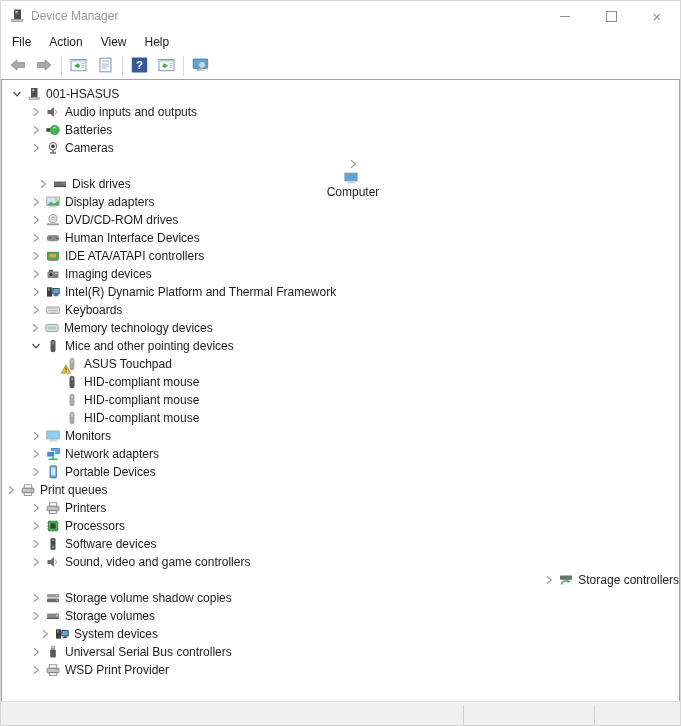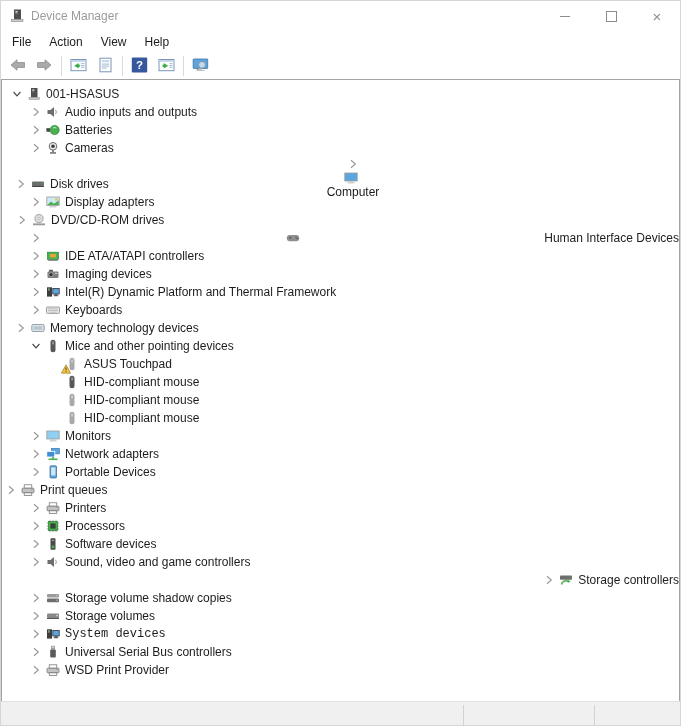--- a/index.html
+++ b/index.html
@@ -198,21 +198,21 @@
         </span>
         <span class="ticon">
           <svg width="14" height="14" viewBox="0 0 14 14">
             <rect x="0.8" y="2" width="12.4" height="8" fill="#5aa7e0" stroke="#9b9b9b" stroke-width="0.8"></rect>
             <rect x="5.5" y="10" width="3" height="1.2" fill="#c9c9c9"></rect>
             <rect x="3.5" y="11.2" width="7" height="1.2" fill="#c9c9c9"></rect>
           </svg>
         </span>
         <span class="tlabel">Computer</span>
       </div>
-      <div class="tree-row" style="padding-left: 10px;">
+      <div class="tree-row" style="padding-left: 32px;">
         <span class="chev">
           <svg width="14" height="14" viewBox="0 0 14 14">
             <path d="M5 3.2 L9.3 7 L5 10.8" stroke="#9a9a9a" stroke-width="1.2" fill="none"></path>
           </svg>
         </span>
         <span class="ticon">
           <svg width="14" height="14" viewBox="0 0 14 14">
             <rect x="1" y="4.5" width="12" height="4.5" rx="1" fill="#6d6d6d"></rect>
             <rect x="1" y="8.9" width="12" height="1.1" fill="#474747"></rect>
             <circle cx="11" cy="6.6" r="0.9" fill="#49b04f"></circle>
@@ -229,36 +229,36 @@
         <span class="ticon">
           <svg width="14" height="14" viewBox="0 0 14 14">
             <rect x="0.8" y="2" width="12.4" height="8.5" fill="#cfe8f5" stroke="#9b9b9b" stroke-width="0.8"></rect>
             <path d="M1.3 10 L5 6.6 L7.8 8.8 L12.7 5.6 V10 Z" fill="#49b04f"></path>
             <circle cx="10.3" cy="4.4" r="1.2" fill="#e8c33d"></circle>
             <rect x="3.5" y="11.2" width="7" height="1.2" fill="#c9c9c9"></rect>
           </svg>
         </span>
         <span class="tlabel">Display adapters</span>
       </div>
-      <div class="tree-row" style="padding-left: 11px;">
+      <div class="tree-row" style="padding-left: 25px;">
         <span class="chev">
           <svg width="14" height="14" viewBox="0 0 14 14">
             <path d="M5 3.2 L9.3 7 L5 10.8" stroke="#9a9a9a" stroke-width="1.2" fill="none"></path>
           </svg>
         </span>
         <span class="ticon">
           <svg width="14" height="14" viewBox="0 0 14 14">
             <circle cx="7" cy="5.6" r="4.1" fill="#dcdcdc" stroke="#8a8a8a" stroke-width="0.7"></circle>
             <circle cx="7" cy="5.6" r="1.2" fill="#ffffff" stroke="#8a8a8a" stroke-width="0.5"></circle>
             <rect x="1" y="10.4" width="12" height="1.9" fill="#9b9b9b"></rect>
           </svg>
         </span>
         <span class="tlabel">DVD/CD-ROM drives</span>
       </div>
-      <div class="tree-row" style="padding-left: 25px; justify-content: space-between;">
+      <div class="tree-row" style="padding-left: 25px;">
         <span class="chev">
           <svg width="14" height="14" viewBox="0 0 14 14">
             <path d="M5 3.2 L9.3 7 L5 10.8" stroke="#9a9a9a" stroke-width="1.2" fill="none"></path>
           </svg>
         </span>
         <span class="ticon">
           <svg width="14" height="14" viewBox="0 0 14 14">
             <rect x="0.8" y="4" width="12.4" height="6.2" rx="3" fill="#8f8f8f"></rect>
             <rect x="3" y="6.4" width="2.4" height="0.9" fill="#5a5a5a"></rect>
             <rect x="3.8" y="5.6" width="0.9" height="2.4" fill="#5a5a5a"></rect>
@@ -326,21 +326,21 @@
         <span class="ticon">
           <svg width="14" height="14" viewBox="0 0 14 14">
             <rect x="0.5" y="4" width="13" height="6.4" rx="0.8" fill="#ececec" stroke="#8a8a8a" stroke-width="0.8"></rect>
             <rect x="1.8" y="5.3" width="10.4" height="1" fill="#bdbdbd"></rect>
             <rect x="1.8" y="7" width="10.4" height="1" fill="#bdbdbd"></rect>
             <rect x="3.2" y="8.7" width="7.6" height="0.9" fill="#bdbdbd"></rect>
           </svg>
         </span>
         <span class="tlabel">Keyboards</span>
       </div>
-      <div class="tree-row" style="padding-left: 10px;">
+      <div class="tree-row" style="padding-left: 24px;">
         <span class="chev">
           <svg width="14" height="14" viewBox="0 0 14 14">
             <path d="M5 3.2 L9.3 7 L5 10.8" stroke="#9a9a9a" stroke-width="1.2" fill="none"></path>
           </svg>
         </span>
         <span class="ticon">
           <svg width="14" height="14" viewBox="0 0 14 14">
             <rect x="0.8" y="3.5" width="12.4" height="7" rx="1.4" fill="#dfe6ea" stroke="#7f8b94" stroke-width="0.8"></rect>
             <rect x="2.6" y="5.2" width="8.8" height="3.6" rx="0.6" fill="#b9c6ce"></rect>
           </svg>
@@ -567,21 +567,21 @@
         </span>
         <span class="ticon">
           <svg width="14" height="14" viewBox="0 0 14 14">
             <rect x="1" y="4.5" width="12" height="4.5" rx="1" fill="#8a8a8a"></rect>
             <rect x="1" y="8.9" width="12" height="1.1" fill="#5a5a5a"></rect>
             <circle cx="11" cy="6.6" r="0.8" fill="#e0e0e0"></circle>
           </svg>
         </span>
         <span class="tlabel">Storage volumes</span>
       </div>
-      <div class="tree-row" style="padding-left: 25px; font-family: Liberation Mono, monospace;">
+      <div class="tree-row" style="padding-left: 34px;">
         <span class="chev">
           <svg width="14" height="14" viewBox="0 0 14 14">
             <path d="M5 3.2 L9.3 7 L5 10.8" stroke="#9a9a9a" stroke-width="1.2" fill="none"></path>
           </svg>
         </span>
         <span class="ticon">
           <svg width="14" height="14" viewBox="0 0 14 14">
             <rect x="1" y="2.3" width="5" height="9.3" fill="#3d3d3d"></rect>
             <rect x="2" y="3.6" width="1.8" height="1" fill="#9adf9f"></rect>
             <rect x="2" y="5.2" width="1.8" height="0.7" fill="#8a8a8a"></rect>

